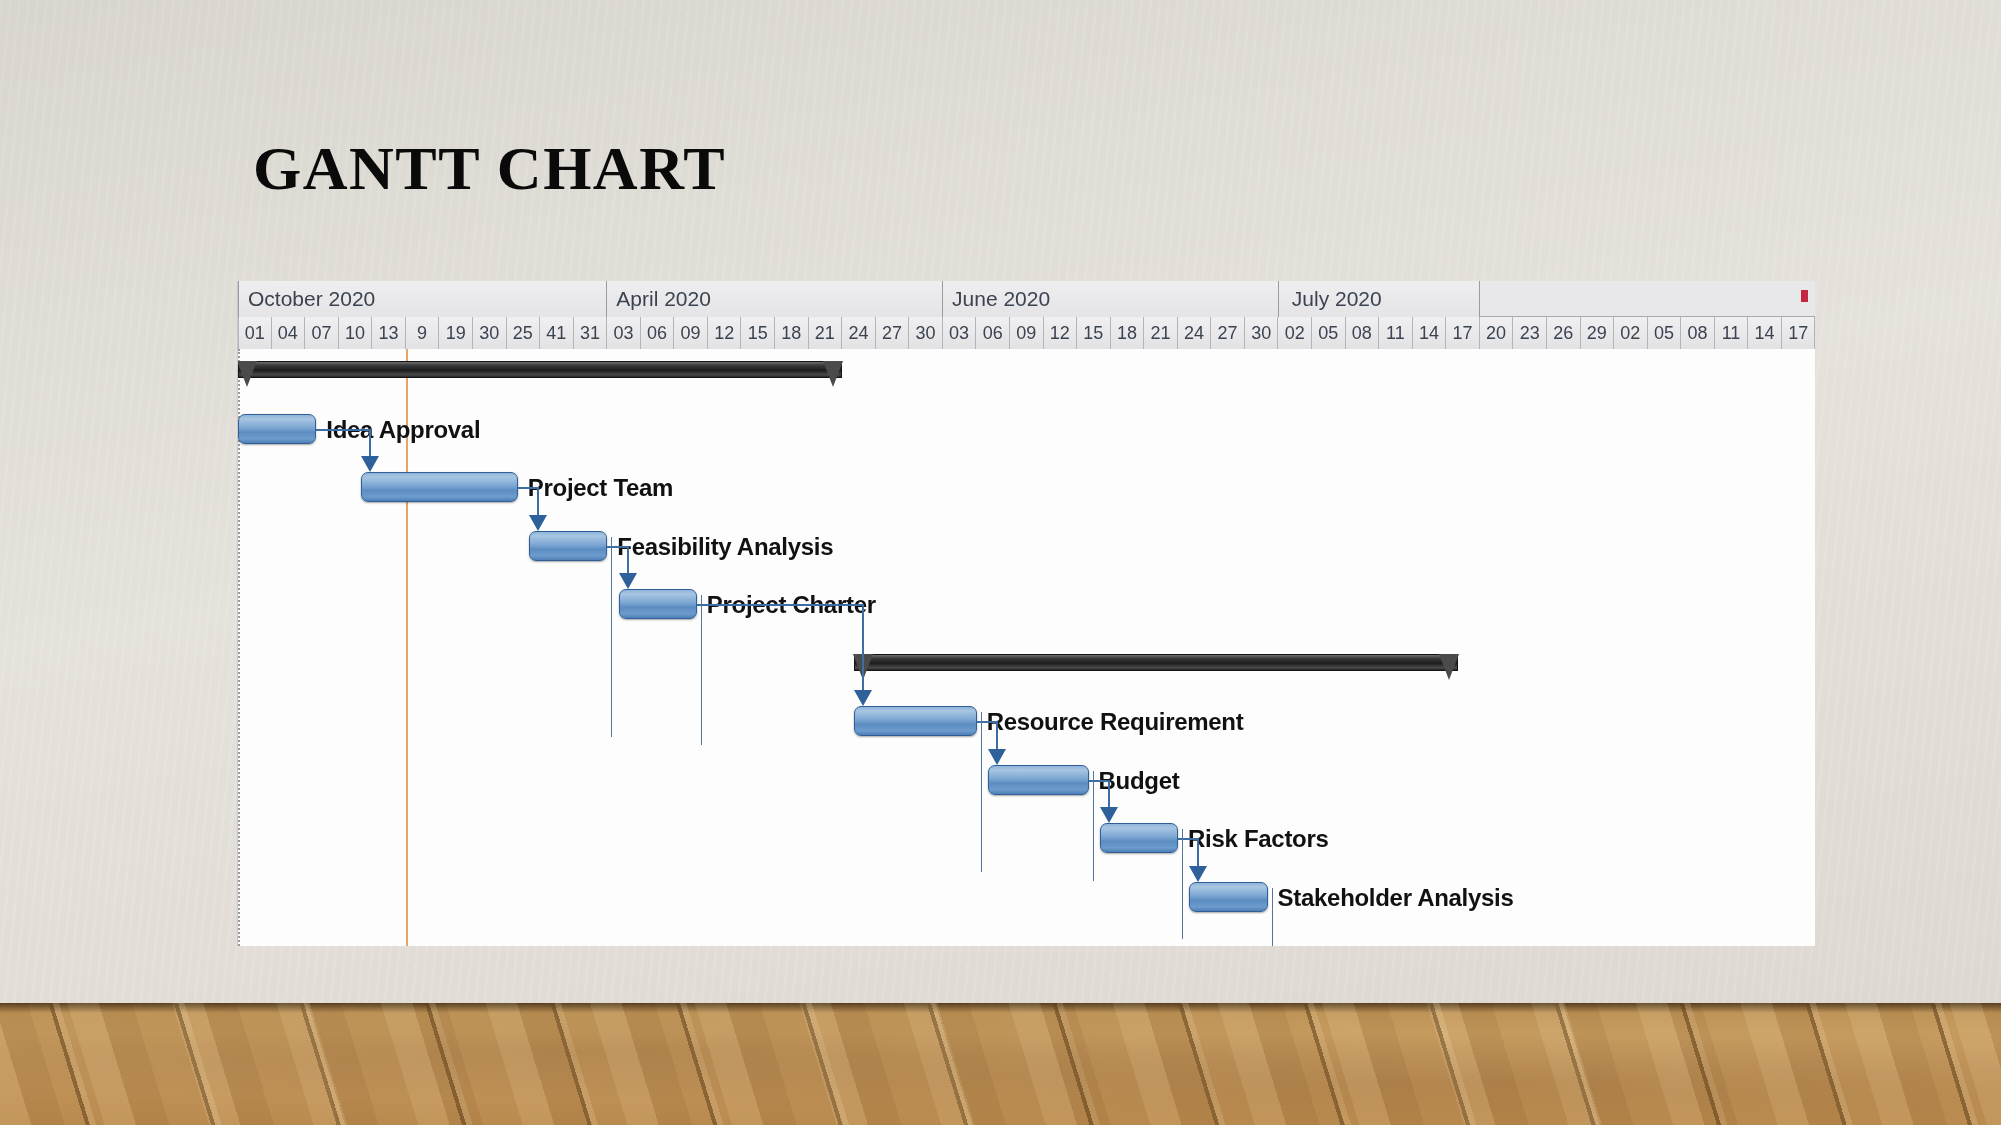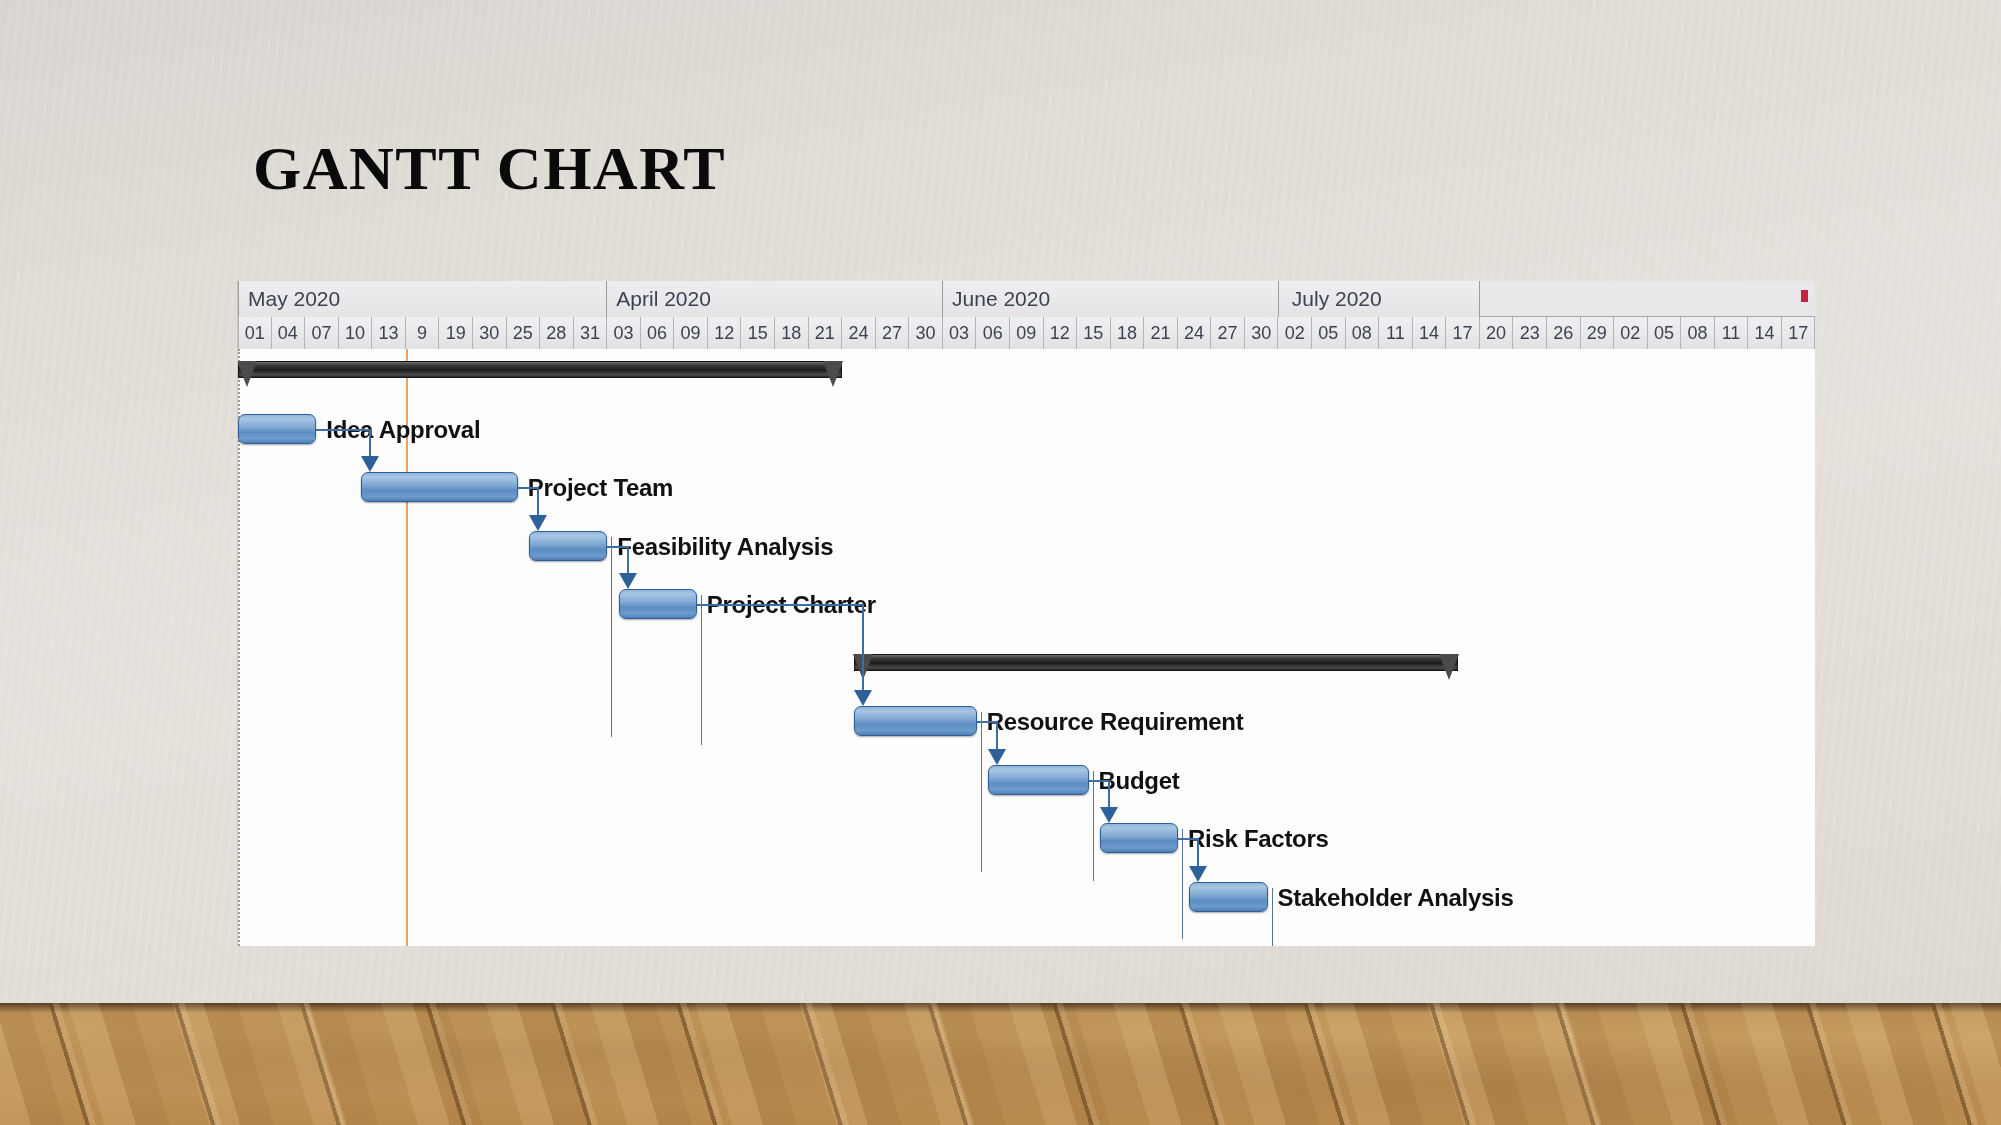--- a/index.html
+++ b/index.html
@@ -220,21 +220,21 @@
     <div id="floor-planks"></div>
     <div id="floor-tone"></div>
   </div>
 
   <div id="title">GANTT CHART</div>
 
   <div id="gantt">
 
     <div class="hdr-months" id="hdr-months">
       <div class="month-cell" style="width: 369.319px;">
-          <span>May 2020</span>
+          <span>October 2020</span>
         </div>
         <div class="month-cell" style="width: 335.745px;">
           <span>April 2020</span>
         </div>
         <div class="month-cell" style="width: 335.745px;">
           <span>June 2020</span>
         </div>
         <div class="month-cell" style="width: 201.447px; padding-left: 13px;">
           <span>July 2020</span>
         </div>
@@ -244,21 +244,21 @@
     <div class="hdr-days" id="hdr-days">
         <div class="day-cell" style="width: 33.5745px;">01</div>
         <div class="day-cell" style="width: 33.5745px;">04</div>
         <div class="day-cell" style="width: 33.5745px;">07</div>
         <div class="day-cell" style="width: 33.5745px;">10</div>
         <div class="day-cell" style="width: 33.5745px;">13</div>
         <div class="day-cell" style="width: 33.5745px;">9</div>
         <div class="day-cell" style="width: 33.5745px;">19</div>
         <div class="day-cell" style="width: 33.5745px;">30</div>
         <div class="day-cell" style="width: 33.5745px;">25</div>
-        <div class="day-cell" style="width: 33.5745px;">28</div>
+        <div class="day-cell" style="width: 33.5745px;">41</div>
         <div class="day-cell" style="width: 33.5745px;">31</div>
         <div class="day-cell" style="width: 33.5745px;">03</div>
         <div class="day-cell" style="width: 33.5745px;">06</div>
         <div class="day-cell" style="width: 33.5745px;">09</div>
         <div class="day-cell" style="width: 33.5745px;">12</div>
         <div class="day-cell" style="width: 33.5745px;">15</div>
         <div class="day-cell" style="width: 33.5745px;">18</div>
         <div class="day-cell" style="width: 33.5745px;">21</div>
         <div class="day-cell" style="width: 33.5745px;">24</div>
         <div class="day-cell" style="width: 33.5745px;">27</div>

